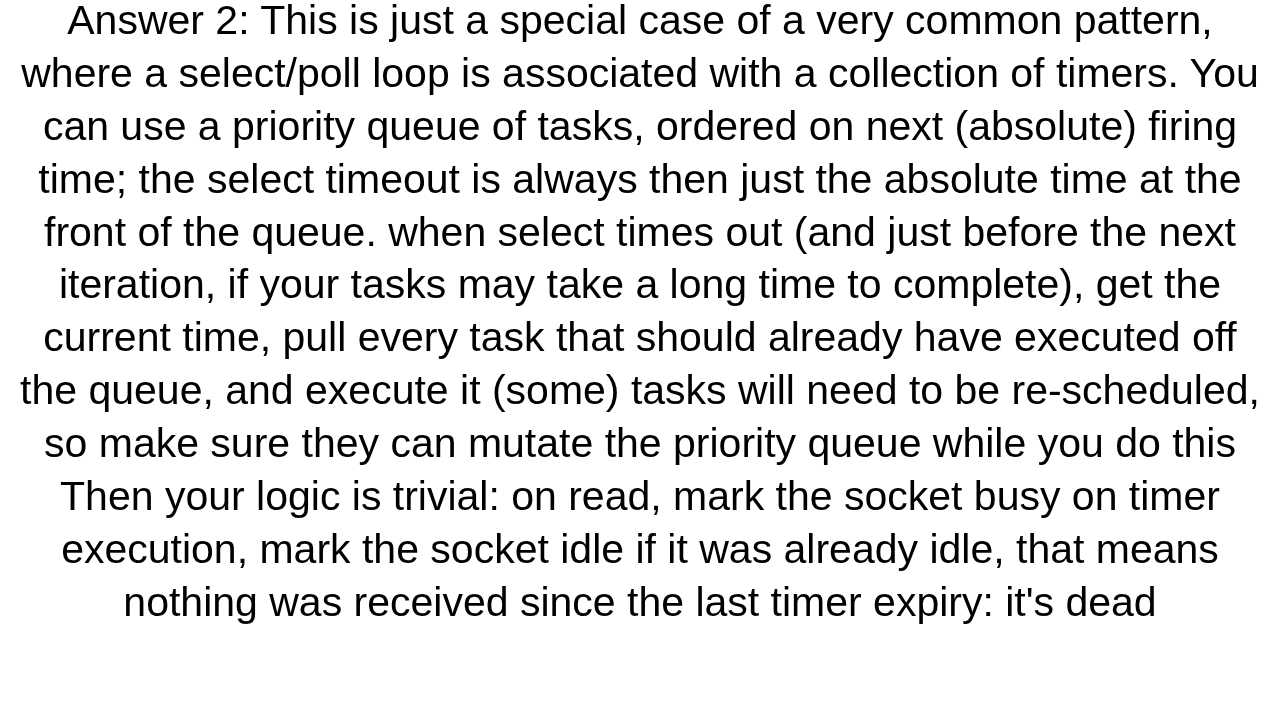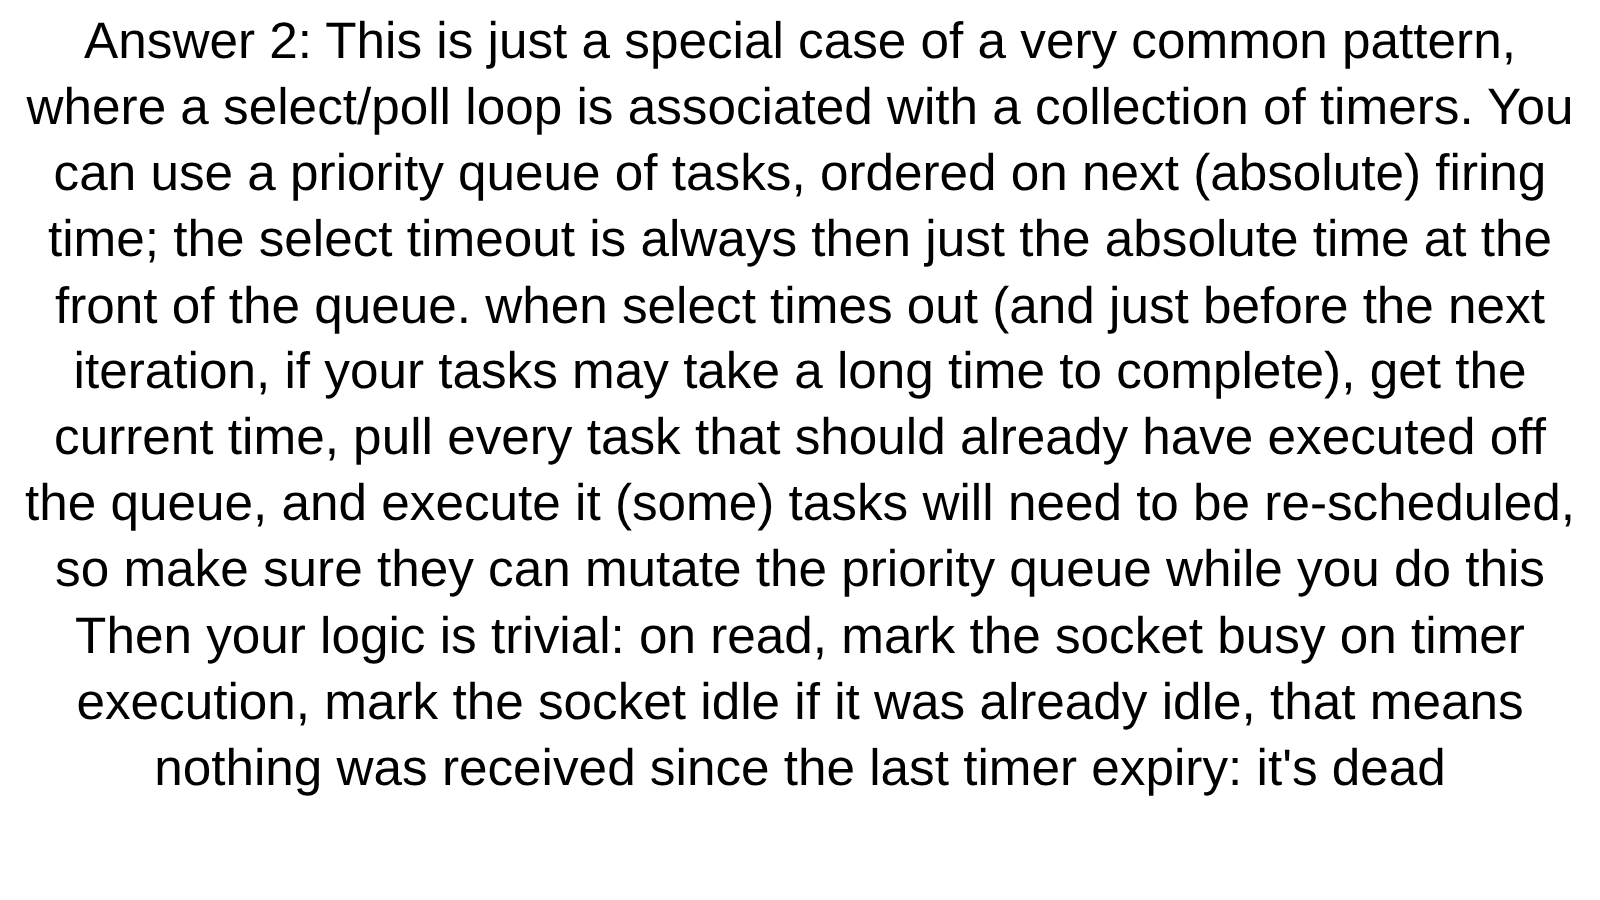--- a/index.html
+++ b/index.html
@@ -8,21 +8,21 @@
     width: 1280px;
     height: 720px;
     overflow: hidden;
     background: #ffffff;
     font-family: Arial, Helvetica, sans-serif;
   }
   .page {
     width: 1280px;
     height: 720px;
     box-sizing: border-box;
-    padding: 12px 16px;
+    padding: 0 16px;
     display: flex;
     align-items: flex-start;
     justify-content: center;
   }
   .text {
     font-size: 41px;
     line-height: 1.29;
     color: #000000;
     text-align: center;
     font-weight: 400;

